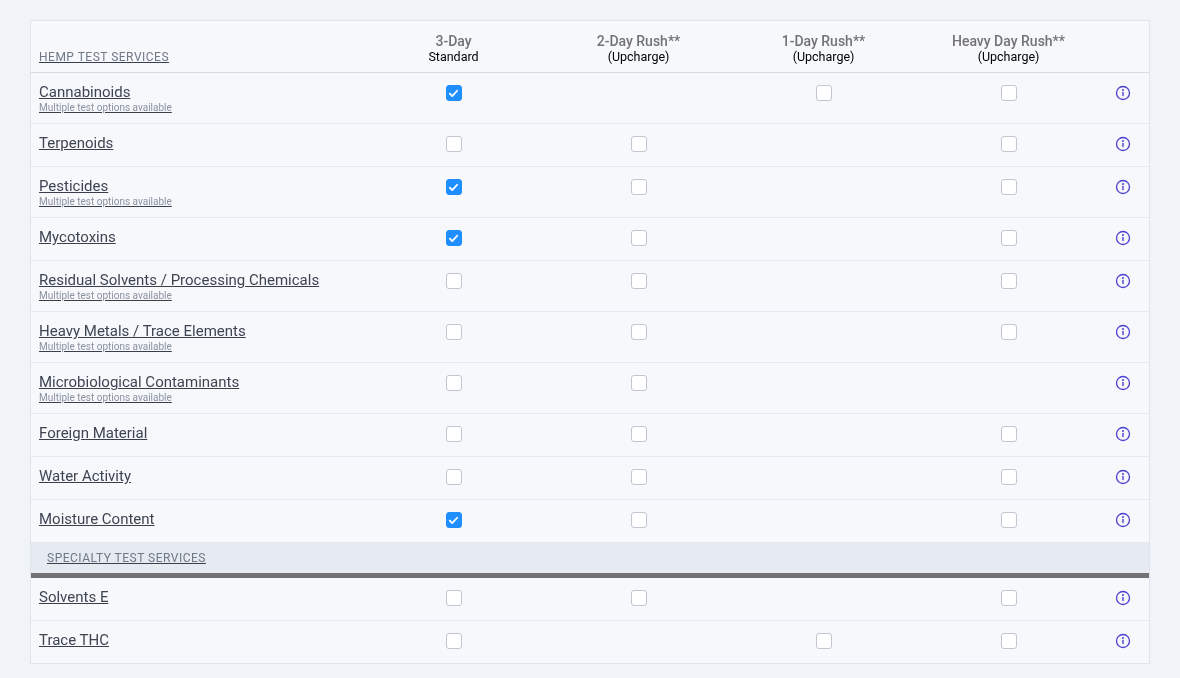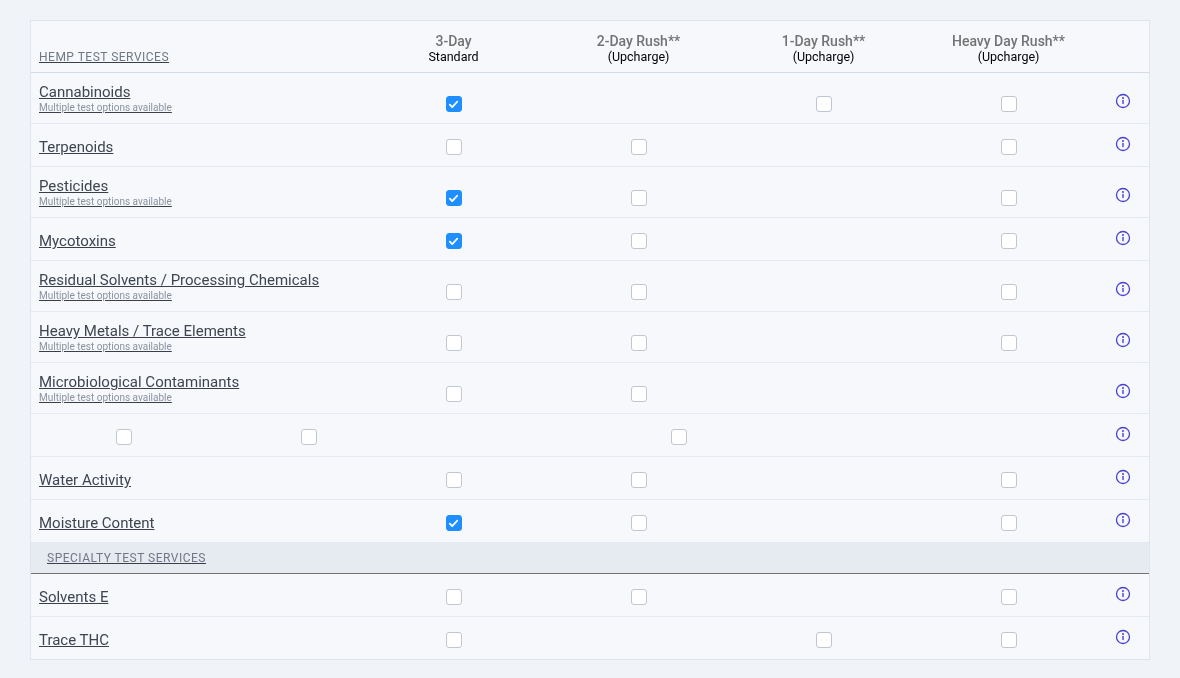--- a/index.html
+++ b/index.html
@@ -16,21 +16,21 @@
   .header-row {
     display: flex;
     border-bottom: 1px solid #d5dbe4;
     align-items: flex-end;
     padding: 12px 0 8px 0;
   }
   .section-row {
     display: flex;
     align-items: center;
     background: #e6eaf1;
-    border-bottom: 1px solid #737373;
+    border-bottom: 5px solid #737373;
     padding: 8px 0;
   }
   .section-label {
     font-size: 12px;
     letter-spacing: 0.5px;
     color: #6e7886;
     padding-left: 8px;
   }
   .col-label {
     flex: 0 0 330px;
@@ -58,21 +58,21 @@
     font-size: 14px;
     color: #737373;
     font-weight: 500;
   }
   .col-head-sub {
     font-size: 12.5px;
     color: #000000;
   }
   .data-row {
     display: flex;
-    align-items: flex-end;
+    align-items: flex-start;
     border-bottom: 1px solid #e6eaf0;
     padding: 10px 0;
   }
   .data-row:last-of-type { border-bottom: none; }
   .test-name {
     font-size: 15px;
     color: #3e4552;
   }
   .test-sub {
     font-size: 10px;
@@ -259,20 +259,23 @@
         <div class="col-check"><span class="cb hidden"></span></div>
         <div class="col-info"><span class="info-icon">
             <svg viewBox="0 0 16 16">
               <circle cx="8" cy="8" r="6.5" stroke="#4a3fd1" stroke-width="1.3" fill="none"></circle>
               <circle cx="8" cy="5" r="1" fill="#4a3fd1"></circle>
               <rect x="7.3" y="6.8" width="1.4" height="4.5" rx="0.7" fill="#4a3fd1"></rect>
             </svg>
           </span></div>
       </div>
       <div class="data-row">
+        <div class="col-label">
+          <div class="test-name">Foreign Material</div>
+        </div>
         <div class="col-check"><span class="cb"></span></div>
         <div class="col-check"><span class="cb"></span></div>
         <div class="col-check"><span class="cb hidden"></span></div>
         <div class="col-check"><span class="cb"></span></div>
         <div class="col-info"><span class="info-icon">
             <svg viewBox="0 0 16 16">
               <circle cx="8" cy="8" r="6.5" stroke="#4a3fd1" stroke-width="1.3" fill="none"></circle>
               <circle cx="8" cy="5" r="1" fill="#4a3fd1"></circle>
               <rect x="7.3" y="6.8" width="1.4" height="4.5" rx="0.7" fill="#4a3fd1"></rect>
             </svg>

